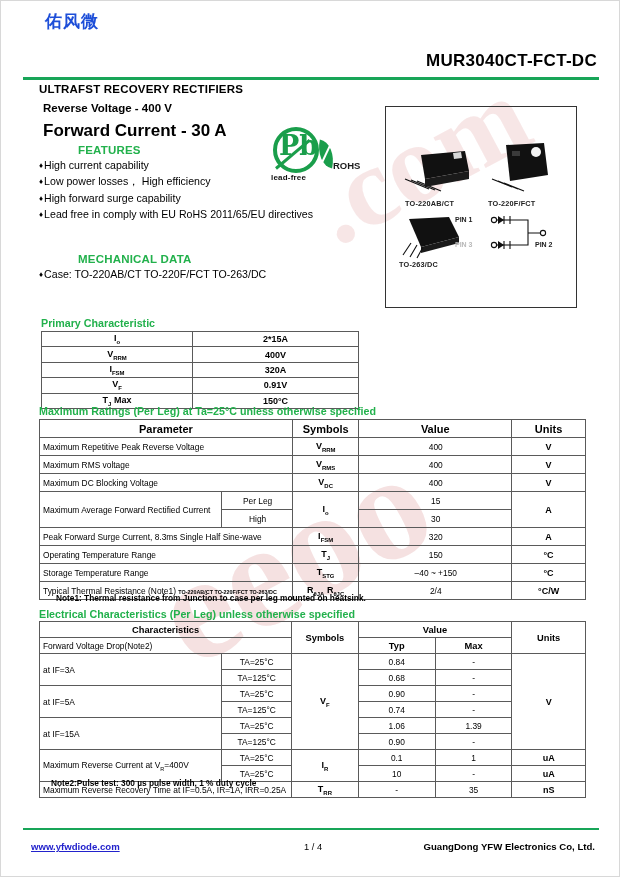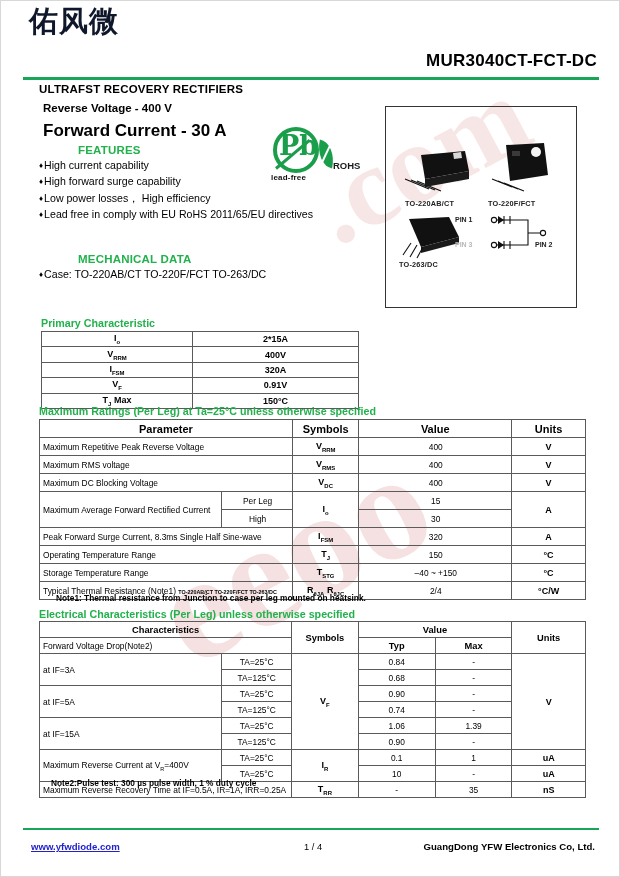--- a/index.html
+++ b/index.html
@@ -15,21 +15,21 @@
     font-family:"Liberation Serif",serif;
   }
   .wm1{left:150px;top:470px;font-size:150px;transform:rotate(-28deg);opacity:.75;}
   .wm2{left:305px;top:95px;font-size:112px;transform:rotate(-28deg);opacity:.6;}
   
   .header{position:absolute;left:0;top:0;width:620px;height:78px;}
   .logo{position:absolute;left:28px;top:8px;width:170px;}
   .logo-top{font-family:"DejaVu Sans",sans-serif;font-weight:bold;font-size:31px;letter-spacing:1px;line-height:32px;color:#00a04a;position:relative;}
   .logo-w{color:#f07d1a;}
   .logo-r{position:absolute;font-size:9px;top:-3px;color:#666;font-weight:normal;}
-  .logo-cn{font-family:"DejaVu Sans",sans-serif;font-weight:bold;font-size:29px;line-height:25px;color:#0f172a;letter-spacing:1px;}
+  .logo-cn{font-family:"DejaVu Sans",sans-serif;font-weight:bold;font-size:17px;line-height:25px;color:#1d4ed8;letter-spacing:1px;margin-left:16px;}
   .partno{
     position:absolute;right:24px;top:50px;font-size:17px;font-weight:bold;color:#000;
     letter-spacing:.3px;
   }
   .hrule{position:absolute;left:22px;top:76px;width:576px;height:3px;background:#18a558;}
   
   .title{position:absolute;left:38px;top:82px;font-size:11.5px;font-weight:bold;letter-spacing:.2px;}
   .sub1{position:absolute;left:42px;top:101px;font-size:11.5px;font-weight:bold;}
   .sub2{position:absolute;left:42px;top:120px;font-size:17px;font-weight:bold;}
   .sec-h{position:absolute;font-size:11.5px;font-weight:bold;color:#22b14c;letter-spacing:.2px;margin-left:39px;}
@@ -112,22 +112,22 @@
     <div class="hrule"></div>
   </div>
 
   <div class="title">ULTRAFST RECOVERY RECTIFIERS</div>
   <div class="sub1">Reverse Voltage - 400 V</div>
   <div class="sub2">Forward Current - 30 A</div>
 
   <div class="sec-h feat-h">FEATURES</div>
   <div class="bullets feat-l">
     <div>High current capability</div>
+    <div>Low power losses，  High efficiency</div>
     <div>High forward surge capability</div>
-    <div>Low power losses，  High efficiency</div>
     <div>Lead free in comply with EU RoHS 2011/65/EU directives</div>
   </div>
 
   <div class="sec-h mech-h">MECHANICAL DATA</div>
   <div class="bullets mech-l">
     <div>Case: TO-220AB/CT TO-220F/FCT TO-263/DC</div>
   </div>
 
   <div class="pb">
     <div class="pb-circle"></div>

